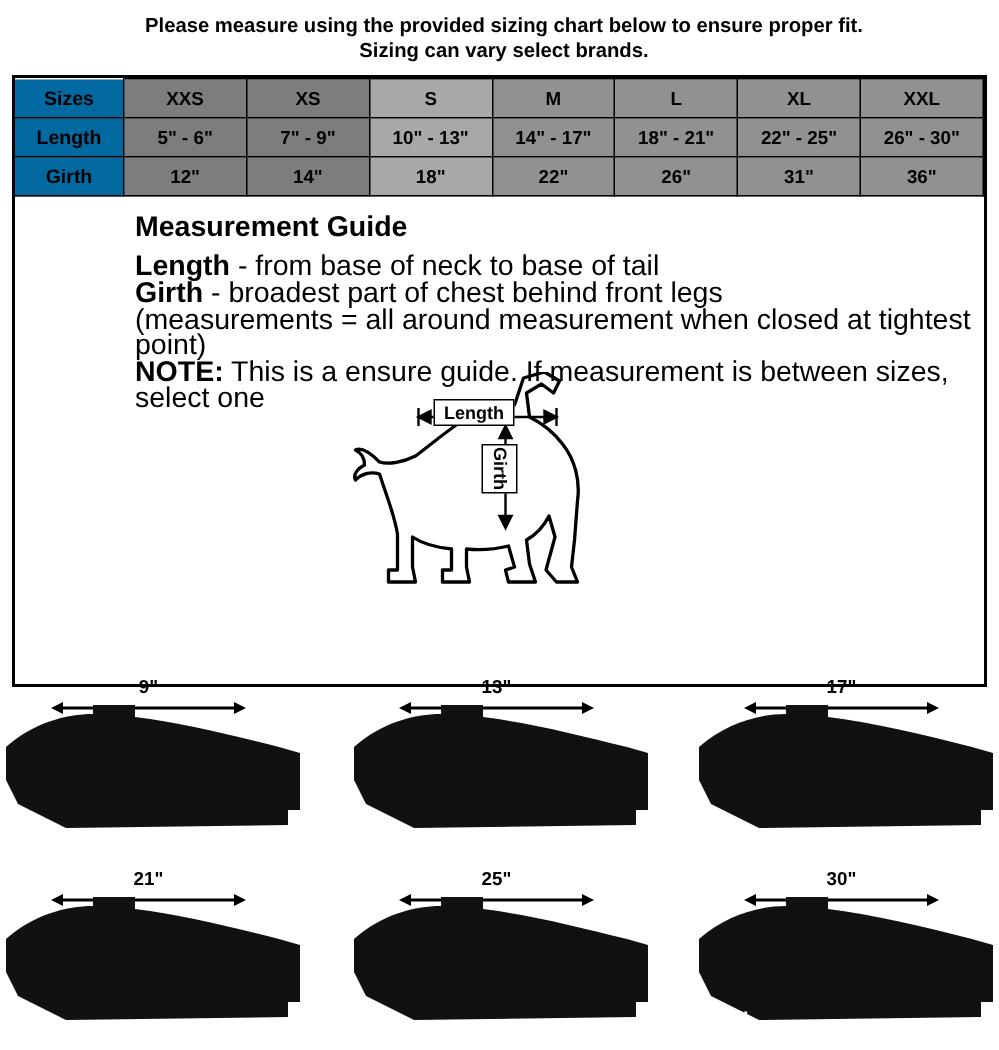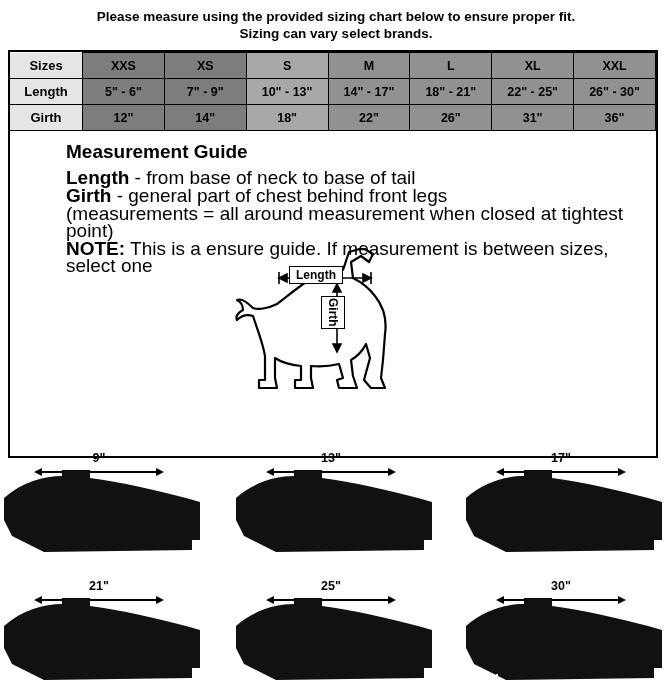--- a/index.html
+++ b/index.html
@@ -45,34 +45,35 @@
   table.size-table td, table.size-table th {
     border: 1px solid #000000;
     text-align: center;
     font-size: 12.5px;
     font-weight: bold;
     height: 25px;
     padding: 0;
     color: #000;
   }
   table.size-table .rowlabel {
-    background: #e5e5e5;
+    background: #0369a1;
     border-left: none;
     border-top: none;
     width: 72px;
     font-size: 13px;
   }
   table.size-table tr:first-child .rowlabel { border-top: none; }
   .c-dark { background: #7d7d7d; }
   .c-light { background: #a8a8a8; }
   .c-mid  { background: #919191; }
 
   
   .guide {
     padding: 10px 0 0 56px;
+    margin-left: 24px;
   }
   .guide h2 {
     font-size: 19px;
     font-weight: bold;
     margin: 0 0 6px 0;
   }
   .guide p {
     margin: 0 0 1px 0;
     font-size: 19px;
     line-height: 17px;
@@ -185,21 +186,21 @@
     </tr>
   </tbody>
     </table>
 
   <div class="guide">
     <h2>Measurement Guide</h2>
     <p>
       <b>Length</b><span> - from base of neck to base of tail</span>
     </p>
     <p>
-      <b>Girth</b><span> - general part of chest behind front legs</span>
+      <b>Girth</b><span> - broadest part of chest behind front legs</span>
     </p>
     <p>(measurements = all around measurement when closed at tightest point)</p>
     <p>
       <b>NOTE:</b><span> This is a ensure guide. If measurement is between sizes, select one</span>
     </p>
   </div>
 
   <div class="diagram">
     <svg width="230" height="145" viewBox="0 0 230 145">
       <g fill="none" stroke="#000" stroke-width="2.2" stroke-linejoin="round" stroke-linecap="round">

